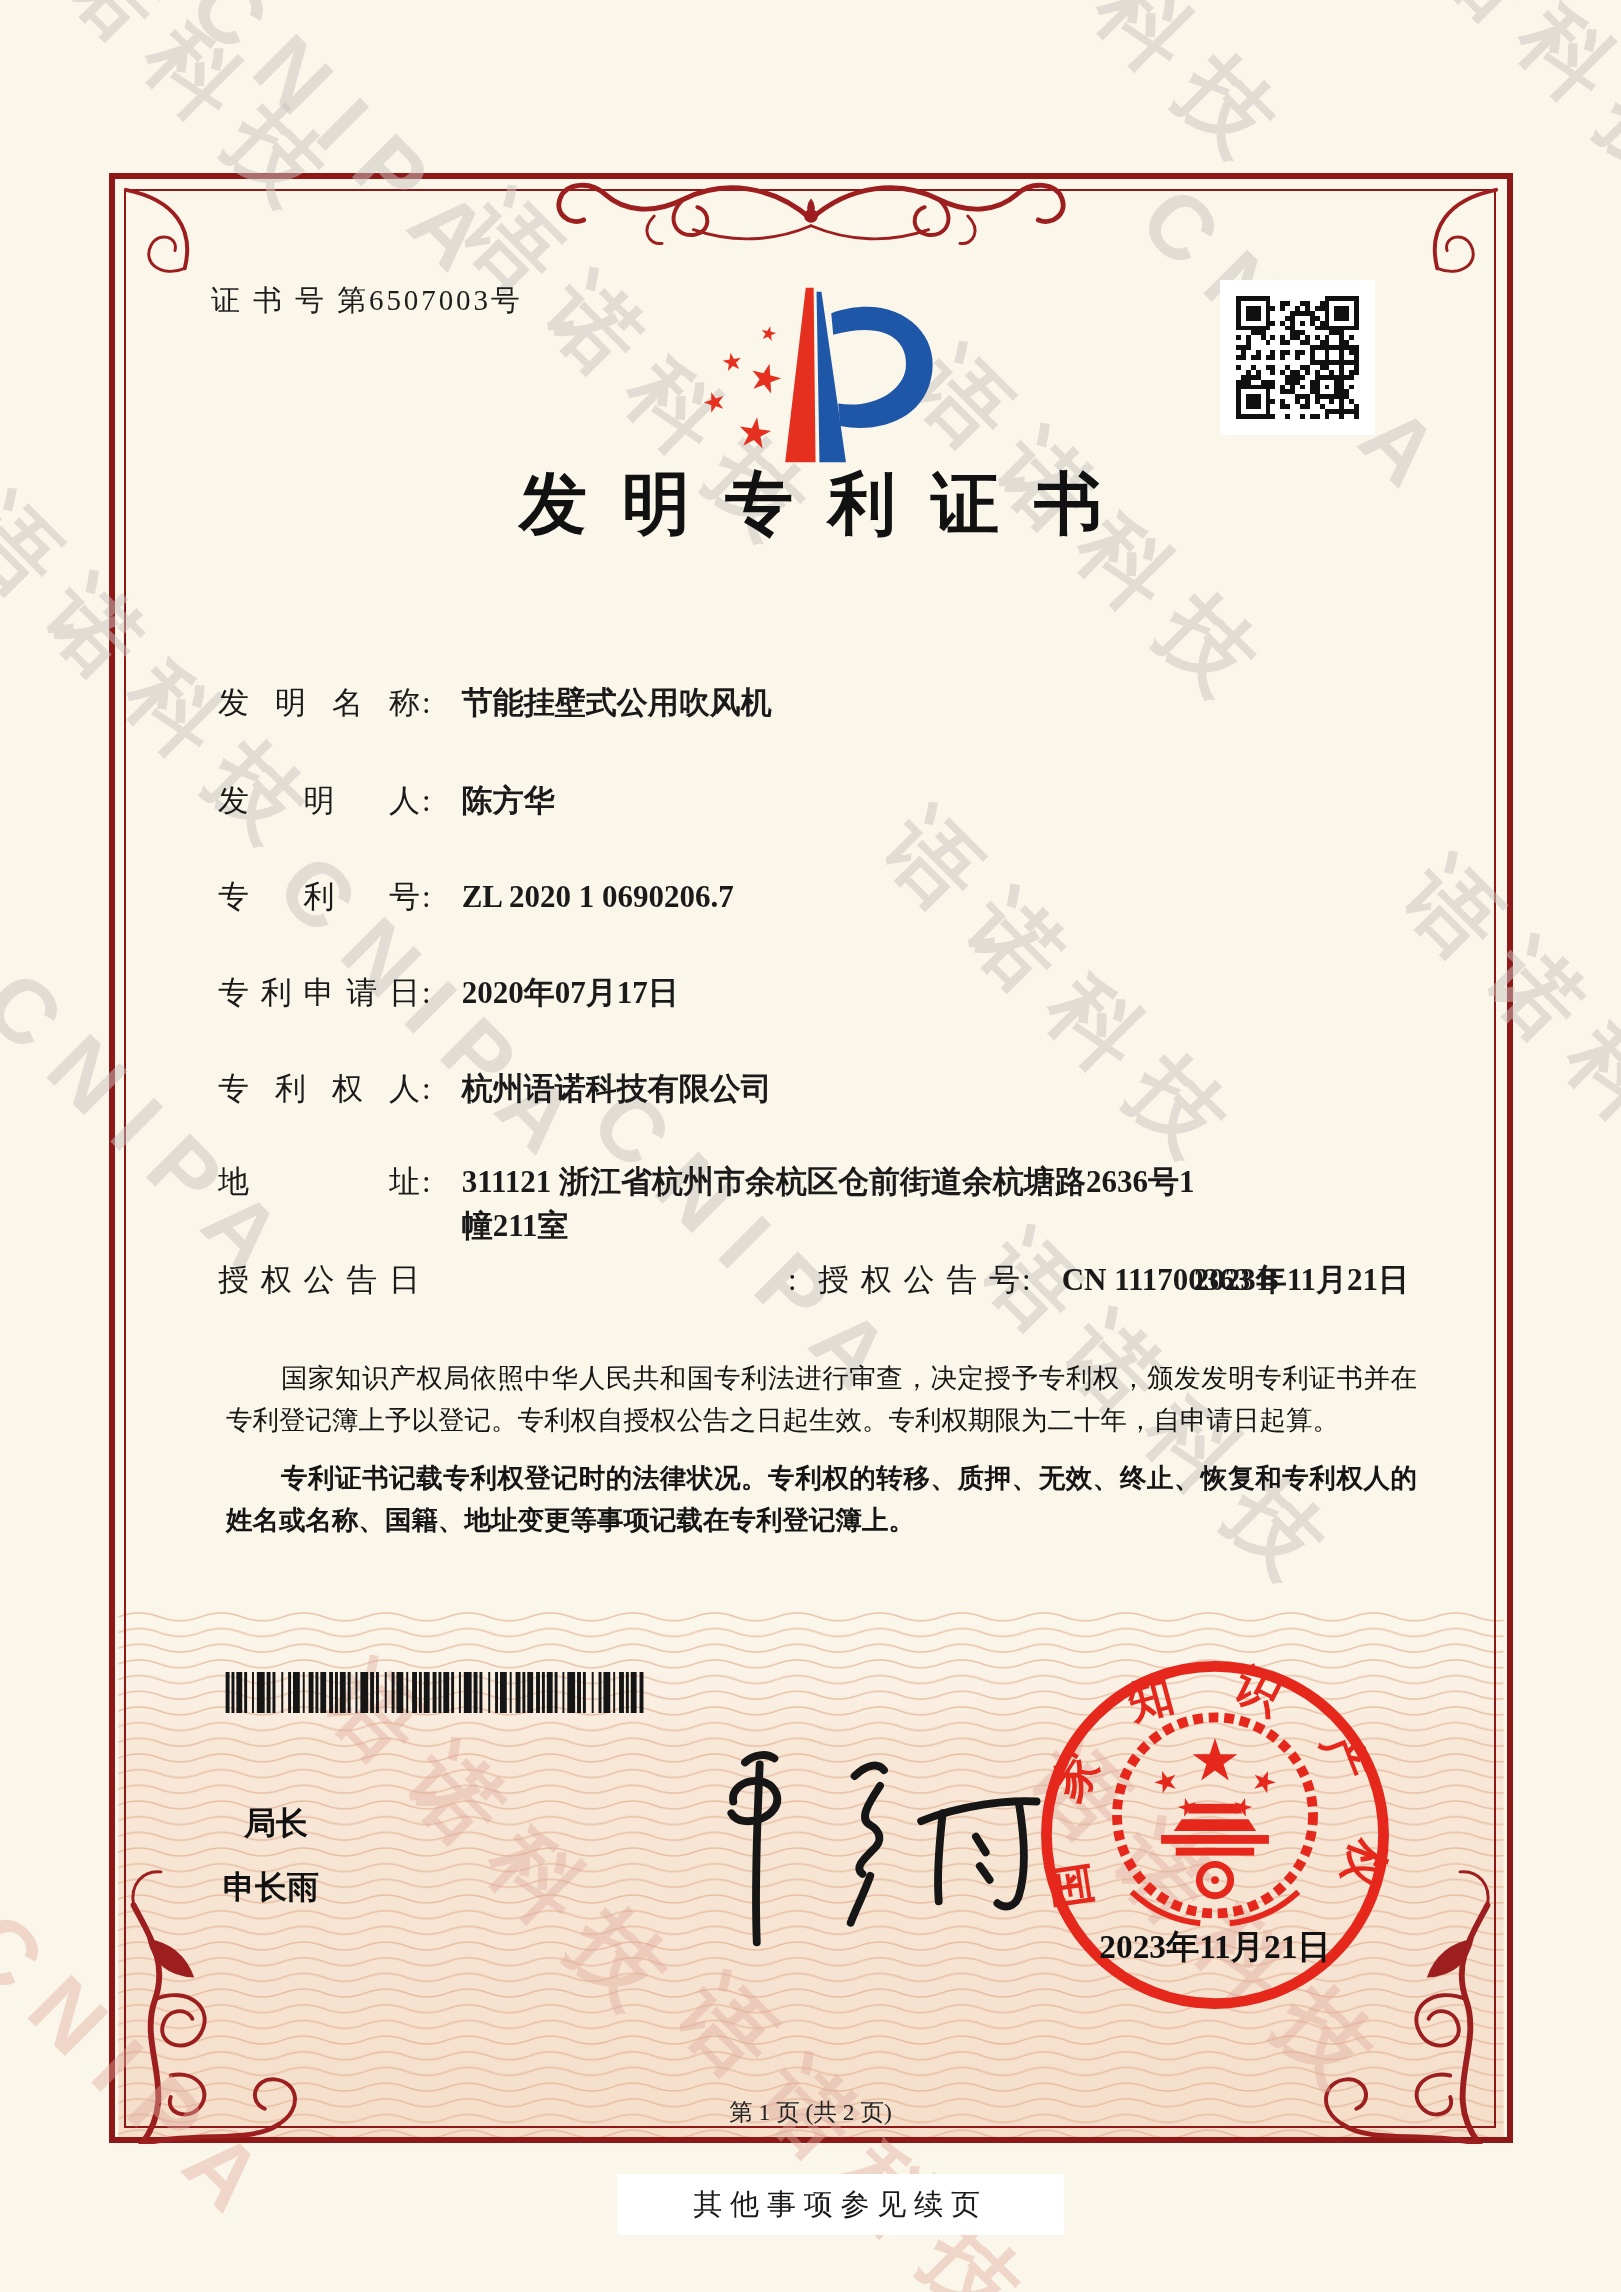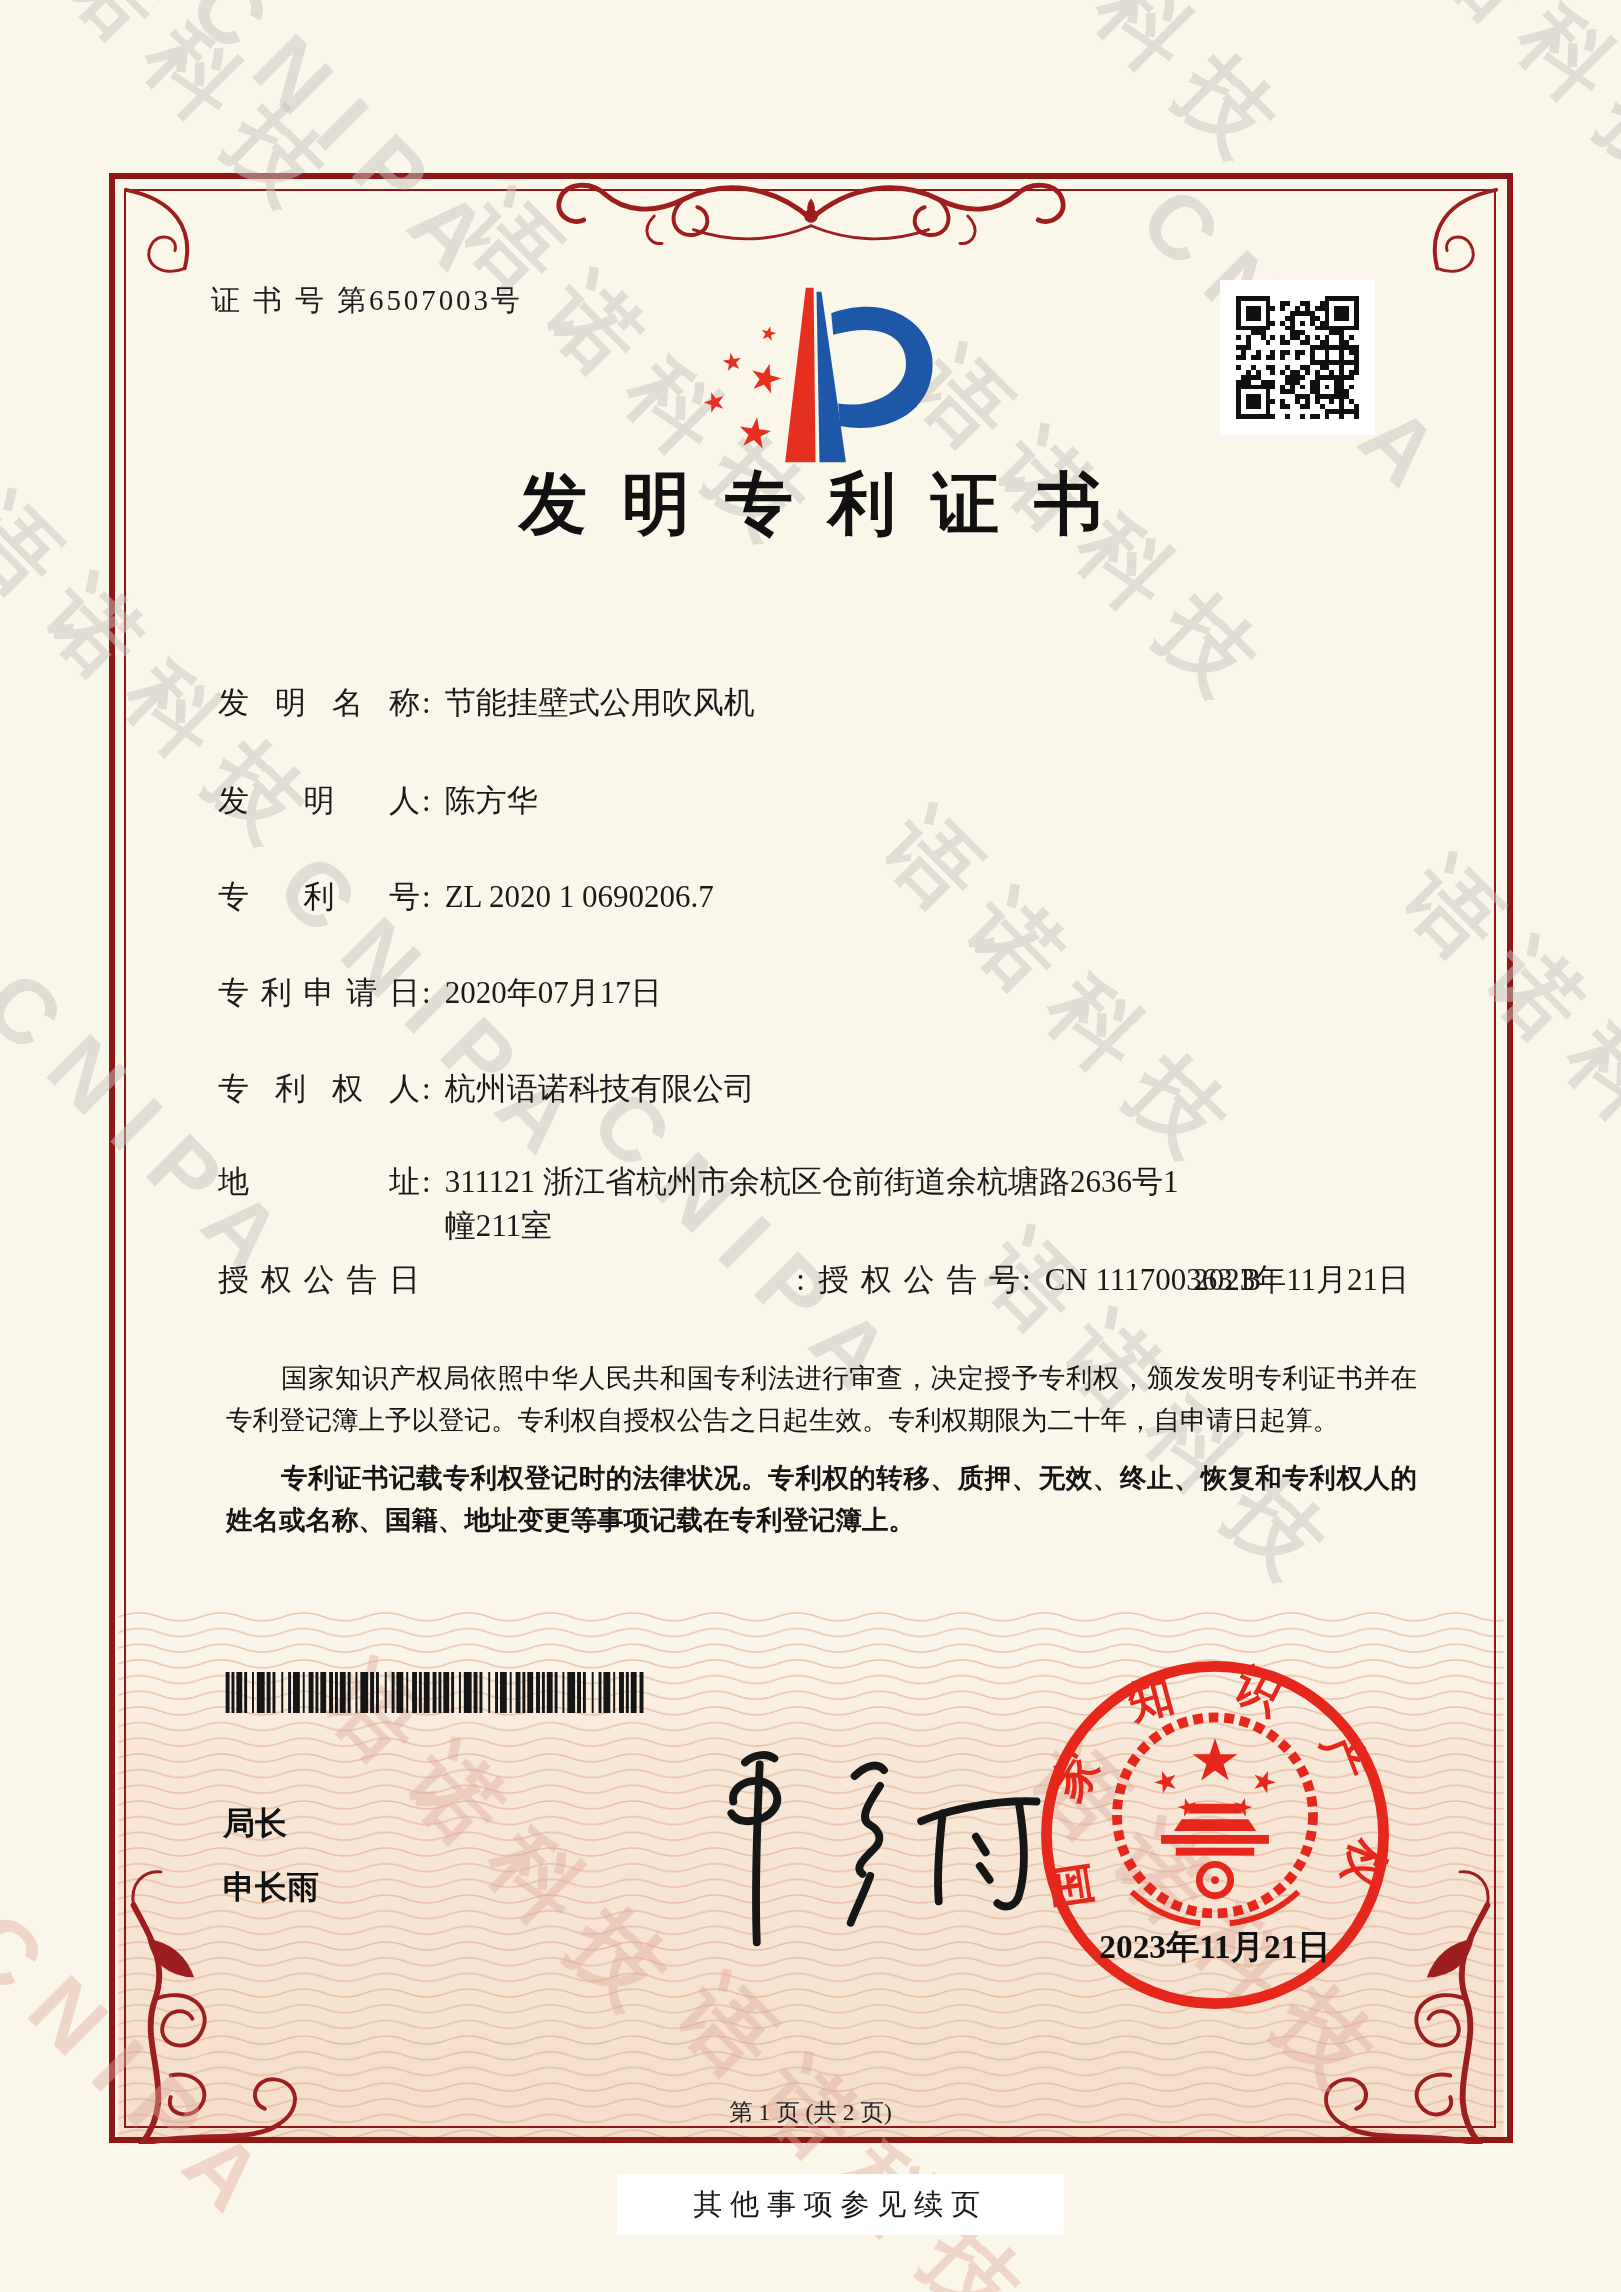--- a/index.html
+++ b/index.html
@@ -25,21 +25,21 @@
   .cert-no{position:absolute;left:211px;top:281px;font-size:29px;letter-spacing:2.9px;color:#1c1c1c;}
   .logo{position:absolute;left:691px;top:274px;}
   .qr-box{position:absolute;left:1220px;top:280px;width:155px;height:155px;background:#ffffff;}
   .qr-box svg{position:absolute;left:15.7px;top:15.7px;}
   .doc-title{position:absolute;left:0;right:0;top:459px;text-align:center;font-size:68px;
              font-weight:700;letter-spacing:35px;text-indent:35px;color:#111;}
   .field{position:absolute;left:218px;display:flex;align-items:flex-start;
          font-size:31px;line-height:44px;color:#1a1a1a;}
   .fl{display:inline-block;width:202px;text-align:justify;text-align-last:justify;}
   .fc{margin-left:2px;}
-  .fv{margin-left:14px;}
+  .fv{margin-left:31px;font-weight:bold;}
   .row-address .fv{max-width:753px;}
   .pair2{position:absolute;left:600px;top:0;display:flex;}
   .legal{position:absolute;left:210px;top:1341px;width:1223px;font-size:26.5px;line-height:42px;
          text-align:justify;color:#151515;}
   .legal p{margin:16px;text-indent:55px;}
   .legal p + p{margin-top:13.7px;font-weight:bold;}
   .barcode{position:absolute;left:225px;top:1672px;}
   .signer{position:absolute;left:223px;font-size:32px;font-weight:600;
           font-family:"Liberation Sans","DejaVu Sans",sans-serif;color:#111;}
   .signature{position:absolute;left:676px;top:1735px;}
@@ -596,21 +596,21 @@
         <rect x="375" y="0" width="2" height="42" fill="#151515"></rect>
         <rect x="382" y="0" width="3" height="42" fill="#151515"></rect>
         <rect x="387" y="0" width="7" height="42" fill="#151515"></rect>
         <rect x="397" y="0" width="2" height="42" fill="#151515"></rect>
         <rect x="403" y="0" width="5" height="42" fill="#151515"></rect>
         <rect x="410" y="0" width="3" height="42" fill="#151515"></rect>
         <rect x="415" y="0" width="6" height="42" fill="#151515"></rect>
         <rect x="424" y="0" width="4" height="42" fill="#151515"></rect>
       </svg>
 
-    <div class="signer" style="top:1802px;">局长</div>
+    <div class="signer" style="top:1802px;margin-left:21px;">局长</div>
     <div class="signer" style="top:1866px;">申长雨</div>
 
     <svg class="signature" width="412" height="225" viewBox="0 0 420 230">
       <g fill="none" stroke="#161616" stroke-width="8" stroke-linecap="round" stroke-linejoin="round">
         <path d="M85 30 C 82 95, 80 160, 82 212"></path>
         <path d="M58 68 C 54 46, 94 38, 102 60 C 110 84, 66 98, 56 80"></path>
         <path d="M70 28 C 78 20, 92 18, 100 24"></path>
         <path d="M182 42 C 194 30, 206 28, 212 36"></path>
         <path d="M208 52 C 196 70, 186 86, 198 92 C 208 98, 212 108, 200 118 C 190 128, 182 136, 190 142"></path>
         <path d="M198 144 C 190 166, 182 180, 178 192"></path>

